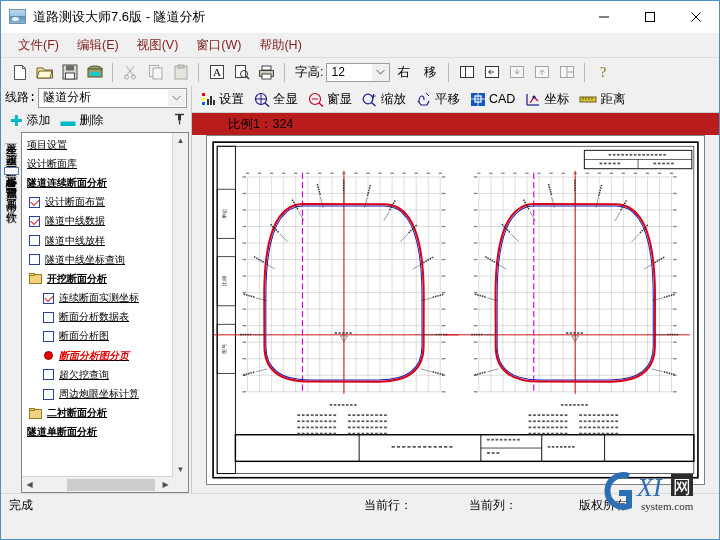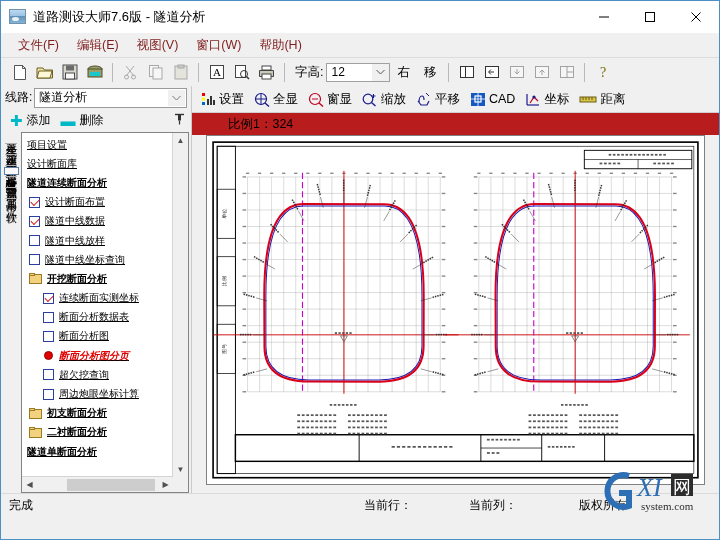--- a/index.html
+++ b/index.html
@@ -43,21 +43,21 @@
                  display:flex;align-items:center;justify-content:center;}
   .tb-text{font-size:12.5px;padding:0 7px;}
 
   
   .body{display:flex;height:407px;}
 
   
   .leftpane{width:190px;display:flex;flex-direction:column;background:#f0f0f0;
             box-sizing:border-box;}
   .route-row{height:23px;display:flex;align-items:center;padding:0 4px;}
-  .route-lbl{font-size:12px;margin-right:2px;}
+  .route-lbl{font-size:12px;margin-right:2px;font-family:Liberation Mono, monospace;}
   .route-combo{flex:1;height:20px;border:1px solid #9a9a9a;background:#fff;position:relative;
                display:flex;align-items:center;box-sizing:border-box;}
   .route-combo .cval{font-size:12px;padding-left:4px;}
   .route-combo .carrow{position:absolute;right:1px;top:1px;width:17px;height:16px;
                        background:#f0f0f0;display:flex;align-items:center;justify-content:center;}
   .act-row{height:23px;display:flex;align-items:center;padding-left:6px;gap:4px;}
   .act-btn{display:flex;align-items:center;gap:4px;font-size:12px;padding:1px 3px;}
   .plusico{color:#00b8c8;font-weight:bold;font-size:15px;line-height:10px;}
   .minusico{color:#00b8c8;font-weight:bold;font-size:15px;line-height:10px;}
   .pinico{margin-left:auto;margin-right:6px;color:#333;font-size:13px;}
@@ -377,24 +377,20 @@
                 <span class="dot"></span>
                 <span class="sel-red">断面分析图分页</span>
               </div>
               <div class="tnode l2">
                 <span class="chk"></span>
                 <span class="">超欠挖查询</span>
               </div>
               <div class="tnode l2">
                 <span class="chk"></span>
                 <span class="">周边炮眼坐标计算</span>
-              </div>
-              <div class="tnode l1">
-                <span class="folder"></span>
-                <span class="grp">初支断面分析</span>
               </div>
               <div class="tnode l1">
                 <span class="folder"></span>
                 <span class="grp">二衬断面分析</span>
               </div>
               <div class="tnode l0">
                 <span class="grp">隧道单断面分析</span>
               </div>
             </div>
           <div class="vscroll">

